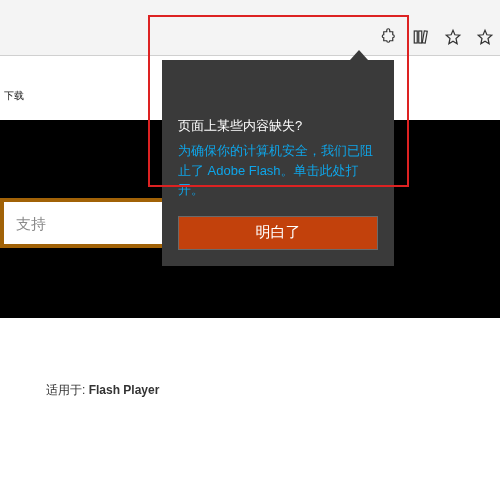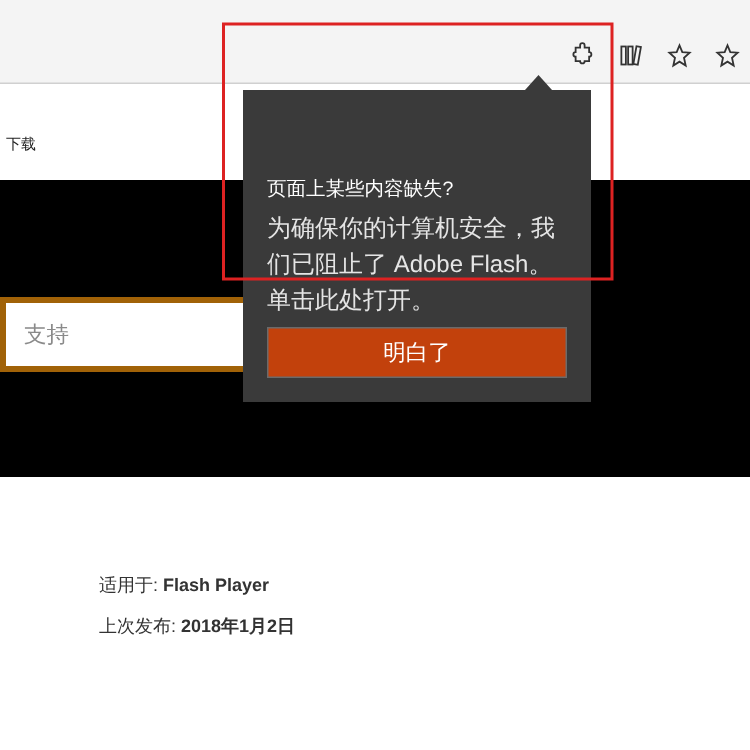--- a/index.html
+++ b/index.html
@@ -97,24 +97,24 @@
       border-right: 9px solid transparent;
       border-bottom: 10px solid #3a3a3a;
     }
     .popup-title {
       font-size: 13px;
       color: #fff;
       margin-bottom: 6px;
       margin-top: 41px;
     }
     .popup-body {
-      font-size: 16px;
-      color: #e5e5e5;
+      font-size: 13px;
+      color: #0ea5e9;
       line-height: 1.5;
-      margin-bottom: 5px;
+      margin-bottom: 16px;
     }
     .popup-btn {
       width: 100%;
       height: 34px;
       background: #c2410c;
       border: 1px solid #6a6a6a;
       color: #fff;
       font-size: 15px;
       font-family: inherit;
       cursor: pointer;
@@ -129,21 +129,21 @@
       pointer-events: none;
       z-index: 11;
     }
     .info-block {
       position: absolute;
       left: 46px;
       top: 326px;
       font-size: 12px;
       color: #333;
     }
-    .info-line { margin-bottom: 10px; margin-left: 20px; }
+    .info-line { margin-bottom: 10px; }
     .info-label { color: #333; }
     .info-value { font-weight: bold; }
   </style>
 </head>
 <body>
 
 <div class="browser-chrome">
   <div class="toolbar-icons">
     <span>
       <svg viewBox="0 0 24 24" fill="none" stroke="#333" stroke-width="1.6">
@@ -193,18 +193,15 @@
     <div class="popup-body">为确保你的计算机安全，我们已阻止了 Adobe Flash。单击此处打开。</div>
     <button class="popup-btn">明白了</button>
   </div>
 
   <div class="red-outline"></div>
 
   <div class="info-block">
     <div class="info-line">
       <span class="info-label">适用于: </span><span class="info-value">Flash Player</span>
     </div>
-    <div class="info-line">
-      <span class="info-label">上次发布: </span><span class="info-value">2018年1月2日</span>
-    </div>
   </div>
 
 </div>
 
 </body></html>

